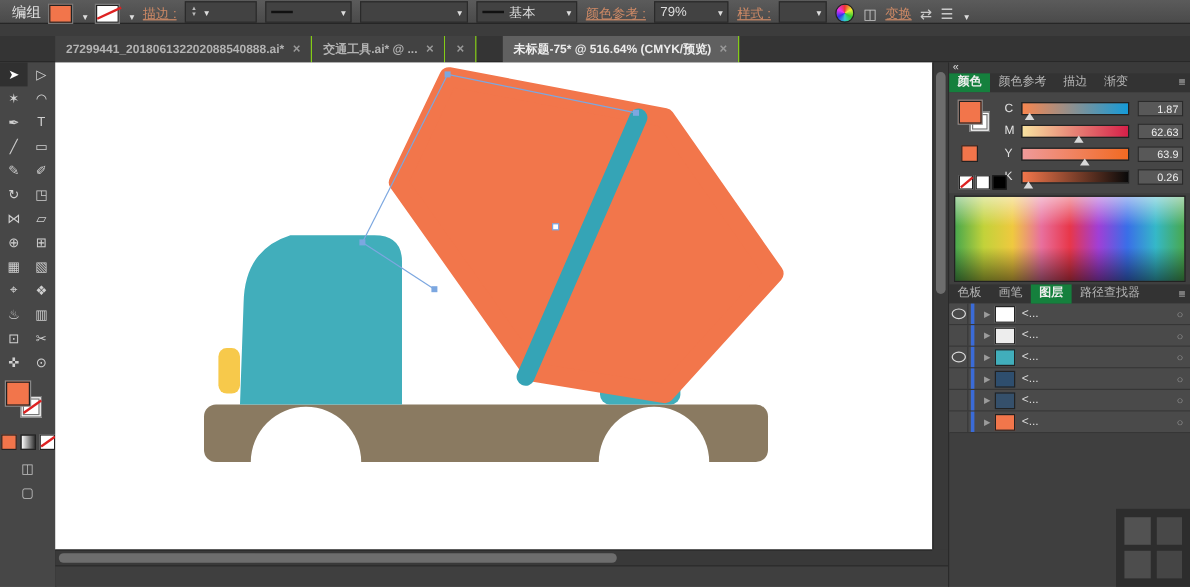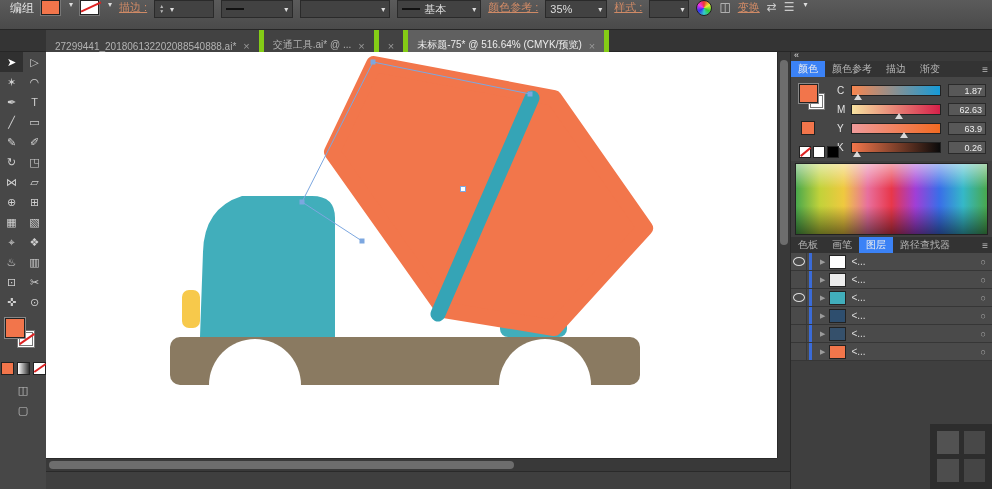--- a/index.html
+++ b/index.html
@@ -1,43 +1,43 @@
 <!DOCTYPE html>
 <html><head>
 <meta charset="utf-8">
 <style>
   html,body{margin:0;padding:0;}
   body{width:992px;height:489px;overflow:hidden;background:#3c3c3c;
        font-family:"Liberation Sans","DejaVu Sans",sans-serif;color:#ccc;position:relative;}
   .abs{position:absolute;}
 
   
-  .control-bar{left:0;top:0;width:992px;height:30px;background:linear-gradient(#5b5b5b,#4a4a4a);
-    border-bottom:1px solid #262626;display:flex;align-items:flex-start;gap:7px;padding-left:10px;
+  .control-bar{left:0;top:0;width:992px;height:20px;background:linear-gradient(#5b5b5b,#4a4a4a);
+    border-bottom:1px solid #262626;display:flex;align-items:flex-end;gap:7px;padding-left:10px;
     font-size:12px;box-sizing:border-box;}
   .cb-label{color:#e3e3e3;}
   .link{color:#cf8a66;text-decoration:underline;font-size:11px;cursor:pointer;}
   .swatch{width:17px;height:13px;border:1px solid #222;box-shadow:0 0 0 1px #777;position:relative;}
   .swatch.none{background:#fff;}
   .swatch.none::after{content:"";position:absolute;left:-1px;top:5px;width:22px;height:2px;background:#d22;transform:rotate(-25deg);}
   .dd-arrow{font-size:8px;color:#ddd;margin-left:2px;}
   .field{background:#424242;border:1px solid #2a2a2a;height:16px;display:flex;align-items:center;
     padding:0 4px;font-size:11px;color:#ddd;gap:4px;}
   .stepper{display:flex;flex-direction:column;font-size:5px;line-height:5px;color:#bbb;}
   .line-preview{width:18px;height:2px;background:#111;}
   .recolor{width:14px;height:14px;border-radius:50%;border:1px solid #222;
     background:conic-gradient(#e33,#ee3,#3c3,#3cc,#33e,#e3e,#e33);}
   .cb-icon{color:#c9c9c9;font-size:12px;}
 
   
   .tab-bar{left:0;top:30px;width:992px;height:22px;background:#343434;border-bottom:1px solid #262626;
     display:flex;padding-left:46px;box-sizing:border-box;}
-  .tab{background:#424242;border-right:5px solid #84cc16;color:#b3b3b3;font-size:10px;
-    padding:0 9px;display:flex;align-items:flex-end;gap:7px;height:22px;white-space:nowrap;}
-  .tab.active{background:#606060;color:#ececec;}
+  .tab{background:#424242;border-right:1px solid #84cc16;color:#b3b3b3;font-size:10px;
+    padding:0 9px;display:flex;align-items:center;gap:7px;height:22px;white-space:nowrap;font-weight:bold;}
+  .tab.active{background:#606060;color:#ececec;margin-left:22px;}
   .tab .close{color:#999;font-size:11px;}
 
   
   .toolbar{left:0;top:52px;width:46px;height:437px;background:#474747;border-right:1px solid #2a2a2a;}
   .tools{display:grid;grid-template-columns:23px 23px;}
   .tool{height:20px;display:flex;align-items:center;justify-content:center;font-size:11px;color:#cfcfcf;}
   .tool.active{background:#303030;color:#fff;}
   .proxy{position:relative;height:40px;margin-top:4px;}
   .proxy .stroke-sq{position:absolute;left:17px;top:14px;width:18px;height:18px;background:#fff;
     border:3px double #777;box-sizing:border-box;}
@@ -58,21 +58,21 @@
   .hscroll .thumb{position:absolute;left:3px;top:2px;width:465px;height:8px;background:#6d6d6d;border-radius:4px;}
   .scroll-corner{left:777px;top:458px;width:13px;height:13px;background:#393939;}
   .status-bar{left:46px;top:471px;width:744px;height:18px;background:#3f3f3f;border-top:1px solid #2a2a2a;box-sizing:border-box;}
 
   
   .dock{left:790px;top:52px;width:202px;height:437px;background:#3f3f3f;border-left:1px solid #2a2a2a;box-sizing:border-box;}
   .dock-top{height:9px;position:relative;background:#3a3a3a;}
   .dock-collapse{position:absolute;left:3px;top:-2px;font-size:9px;color:#ddd;}
   .panel-tabs{display:flex;align-items:center;background:#333;height:16px;font-size:10px;color:#b5b5b5;}
   .panel-tab{padding:0 7px;line-height:16px;white-space:nowrap;}
-  .panel-tab.active{background:#3b82f6;color:#eee;}
+  .panel-tab.active{background:#15803d;color:#eee;font-weight:bold;}
   .panel-menu{margin-left:auto;margin-right:4px;font-size:10px;color:#bbb;}
   .color-content{position:relative;height:84px;background:#464646;}
   .cp-proxy-fill{position:absolute;left:8px;top:7px;width:17px;height:17px;border:1px solid #222;box-shadow:0 0 0 1px #888;z-index:2;}
   .cp-proxy-stroke{position:absolute;left:17px;top:16px;width:17px;height:17px;background:#fff;border:3px double #777;box-sizing:border-box;}
   .cp-proxy-small{position:absolute;left:10px;top:44px;width:12px;height:12px;border:1px solid #222;}
   .sliders{margin-left:46px;padding-top:4px;}
   .slider-row{display:flex;align-items:center;height:19px;gap:5px;}
   .ch{width:9px;font-size:10px;color:#e2e2e2;}
   .track{position:relative;width:88px;height:9px;border:1px solid #222;}
   .track.c{background:linear-gradient(90deg,#f8864f,#159bd8);}
@@ -132,21 +132,21 @@
   <span class="field" style="width:80px">
     <span class="dd-arrow" style="margin-left:auto">▾</span>
   </span>
   <span class="field" style="width:74px">
     <span class="line-preview"></span>
     <span>基本</span>
     <span class="dd-arrow" style="margin-left:auto">▾</span>
   </span>
   <span class="link">颜色参考 :</span>
   <span class="field" style="width:52px">
-    <span>35%</span>
+    <span>79%</span>
     <span class="dd-arrow" style="margin-left:auto">▾</span>
   </span>
   <span class="link">样式 :</span>
   <span class="field" style="width:30px">
     <span class="dd-arrow" style="margin-left:auto">▾</span>
   </span>
   <span class="recolor"></span>
   <span class="cb-icon">◫</span>
   <span class="link">变换</span>
   <span class="cb-icon">⇄</span>

